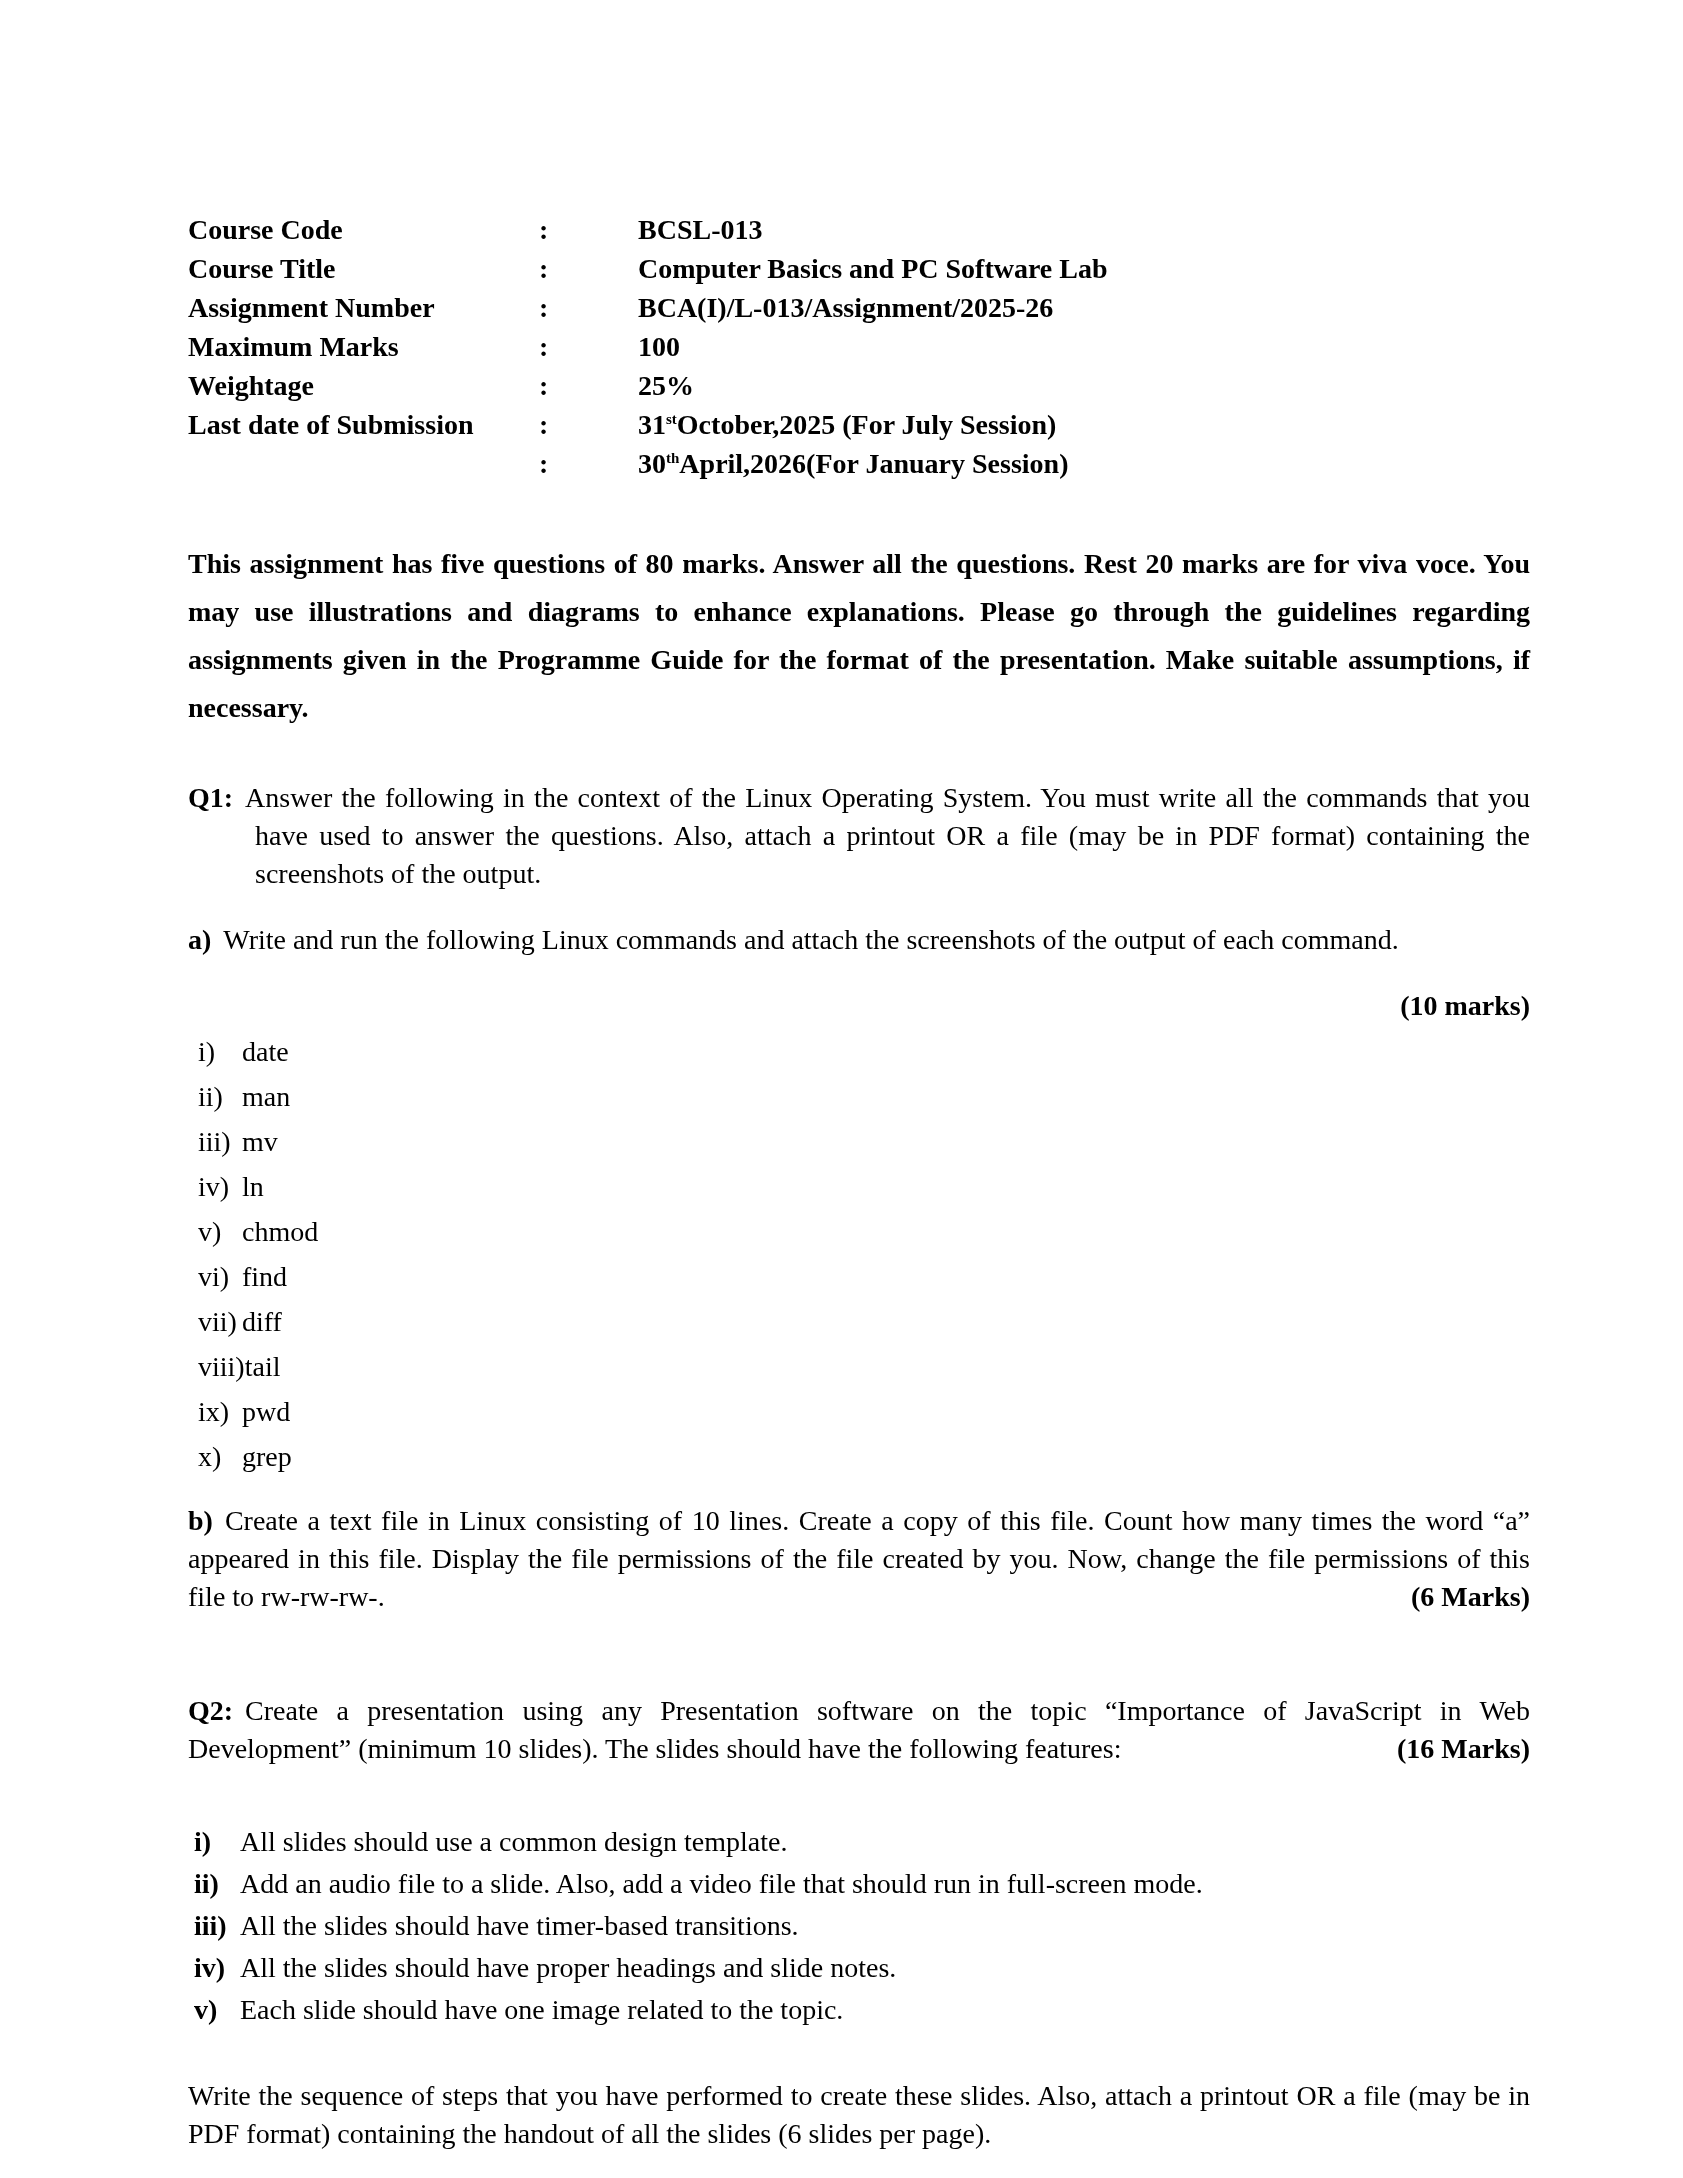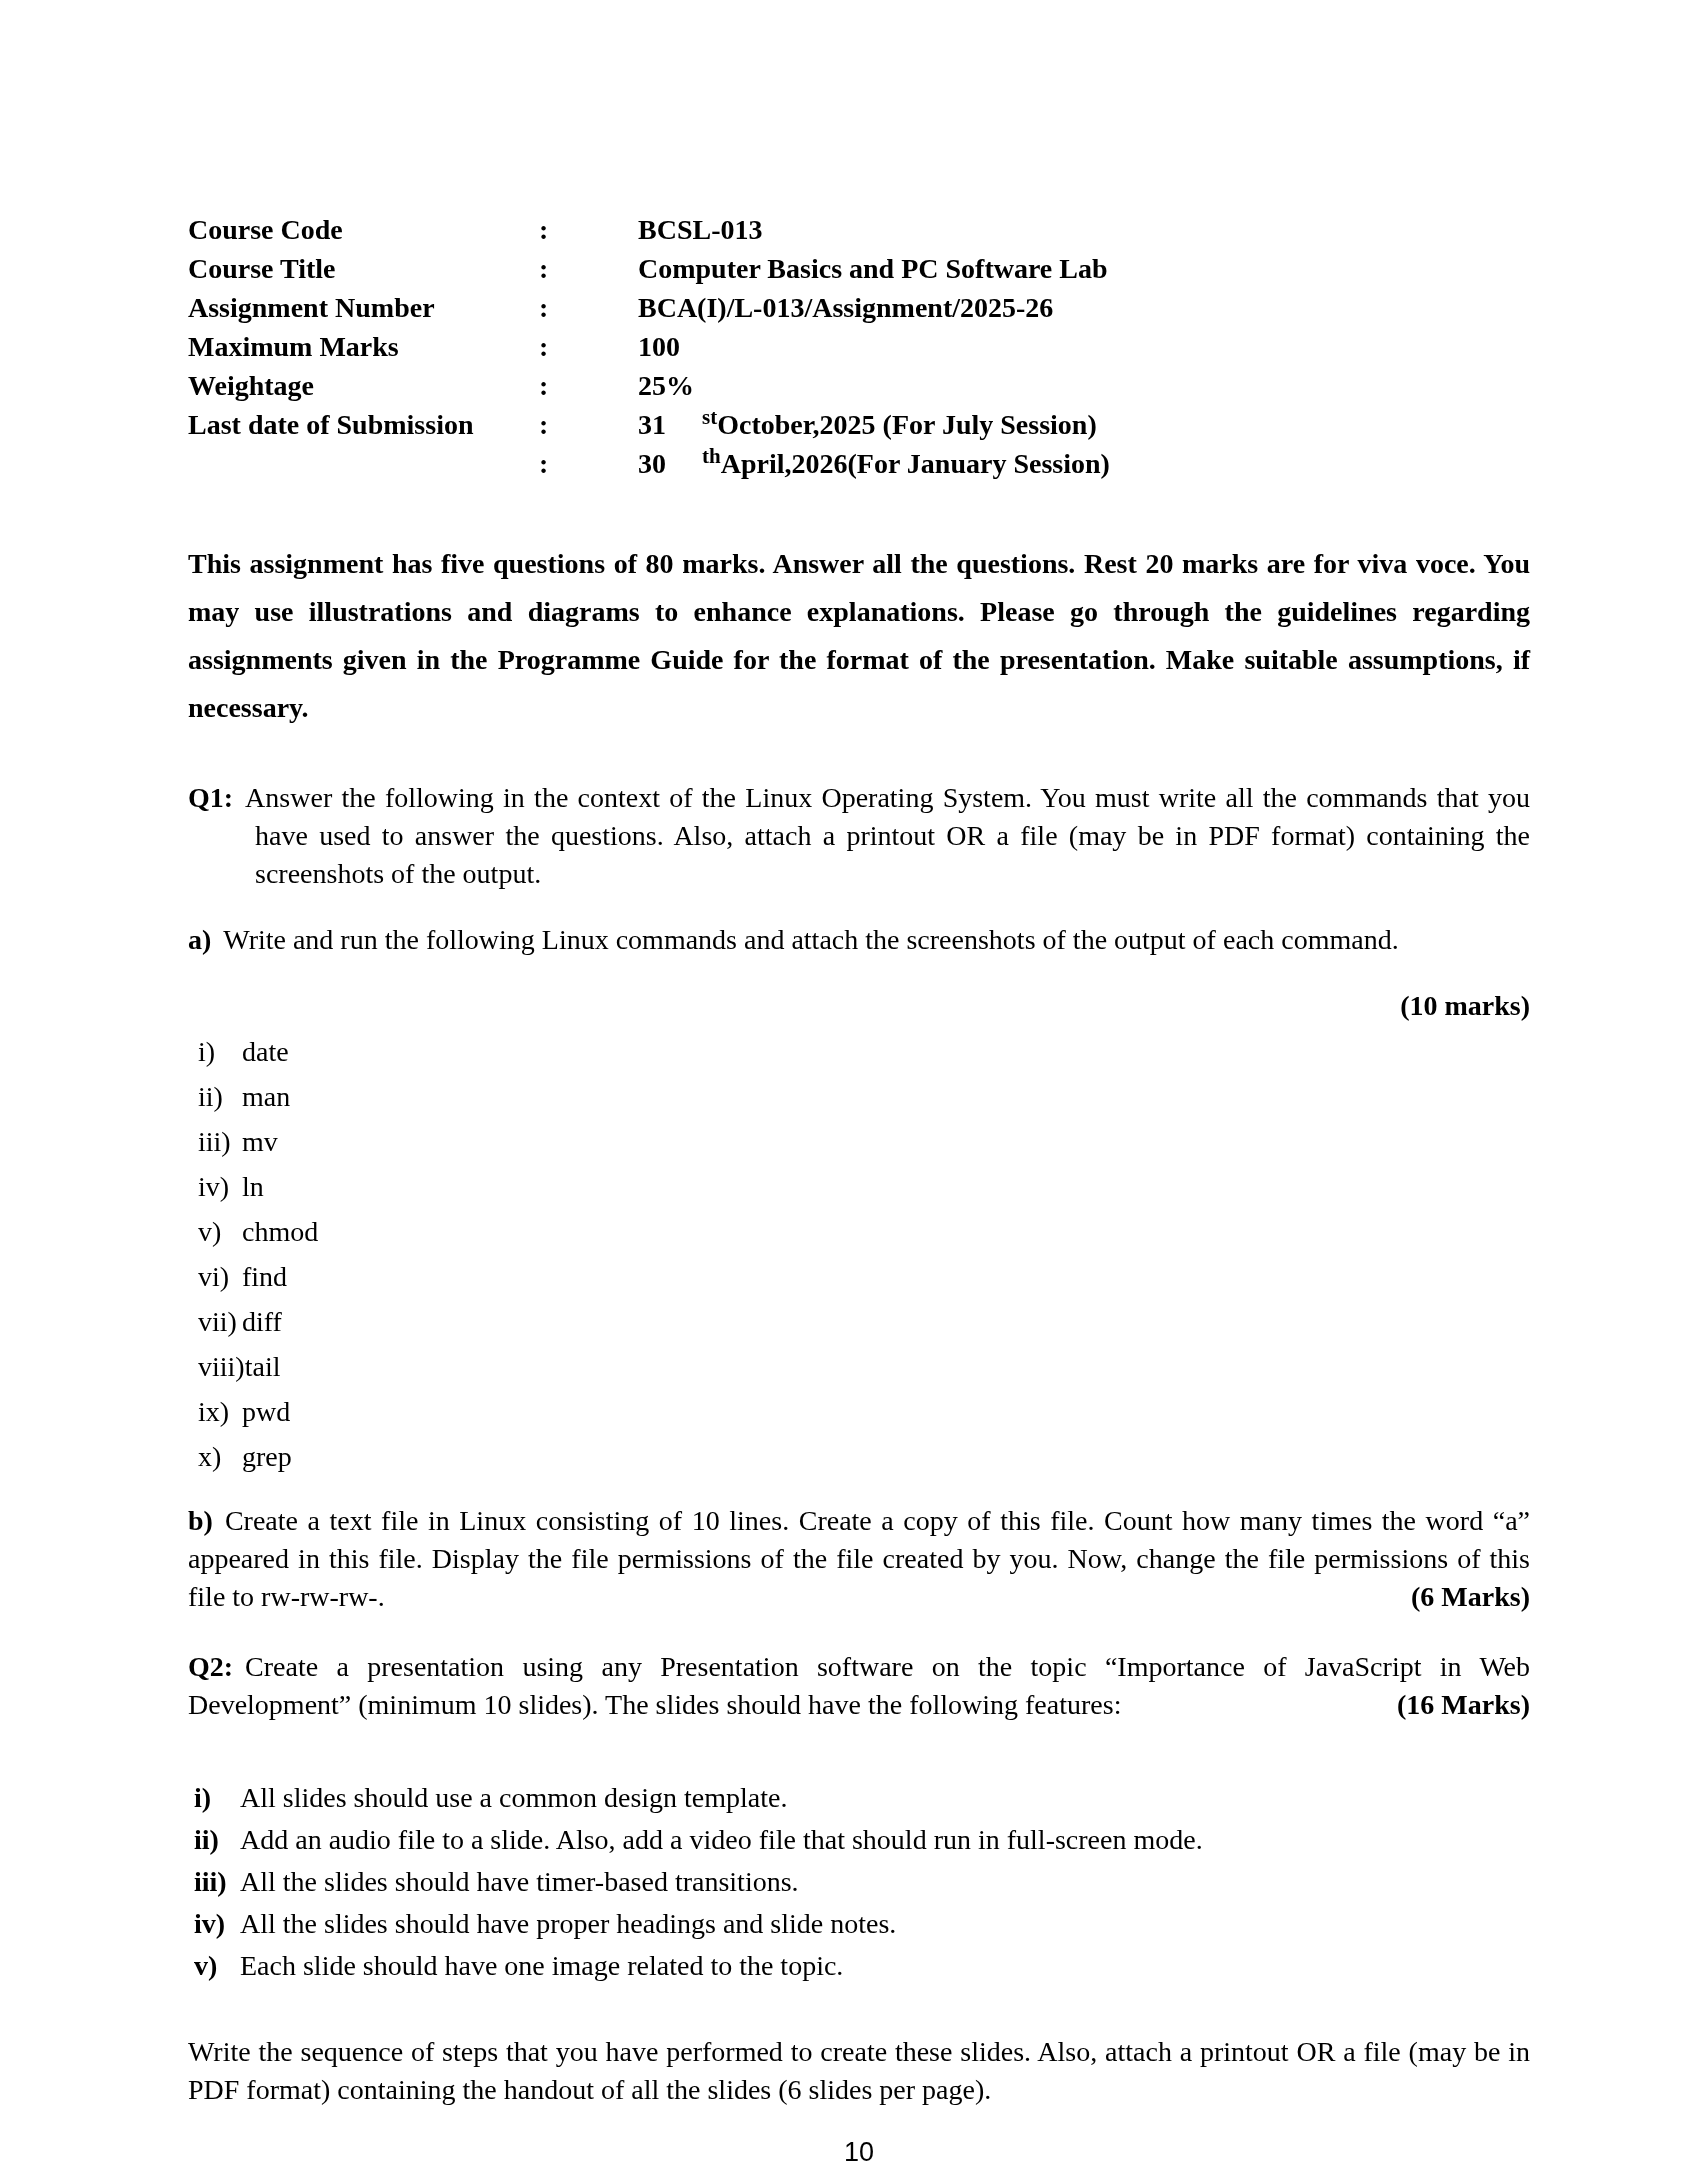--- a/index.html
+++ b/index.html
@@ -10,31 +10,31 @@
   }
   .content{
     position:absolute;left:188px;top:0;width:1342px;
   }
   
   .header-table{margin-top:210px;font-weight:bold;font-size:28px;}
   .hrow{display:flex;line-height:39px;}
   .hlabel{width:351px;flex:0 0 351px;}
   .hcolon{width:99px;flex:0 0 99px;}
   .hvalue{flex:1;}
-  .sup{font-size:21px;vertical-align:super;line-height:0;margin-left:36px;}
+  .sup{font-size:15px;vertical-align:super;line-height:0;}
   
   .intro{
     margin-top:57px;font-weight:bold;font-size:28px;line-height:48px;
     text-align:justify;
   }
   .para{font-size:28px;line-height:38px;text-align:justify;}
   .q1p{margin-top:47px;padding-left:67px;text-indent:-67px;}
   .ap{margin-top:18px;padding-left:51px;text-indent:-51px;}
   .bp{margin-top:26px;}
-  .q2p{margin-top:32px;}
+  .q2p{margin-top:76px;}
   .prefix{font-weight:bold;margin-right:12px;}
   .marks-line{
     text-align:right;font-weight:bold;font-size:28px;line-height:38px;
   }
   .marks-float{float:right;font-weight:bold;}
   
   .cmd-list{margin-top:8px;padding-left:10px;}
   .cmd-item{display:flex;font-size:28px;line-height:38px;margin-bottom:7px;}
   .cmd-num{min-width:44px;}
   .feat-list{margin-top:55px;padding-left:6px;}

